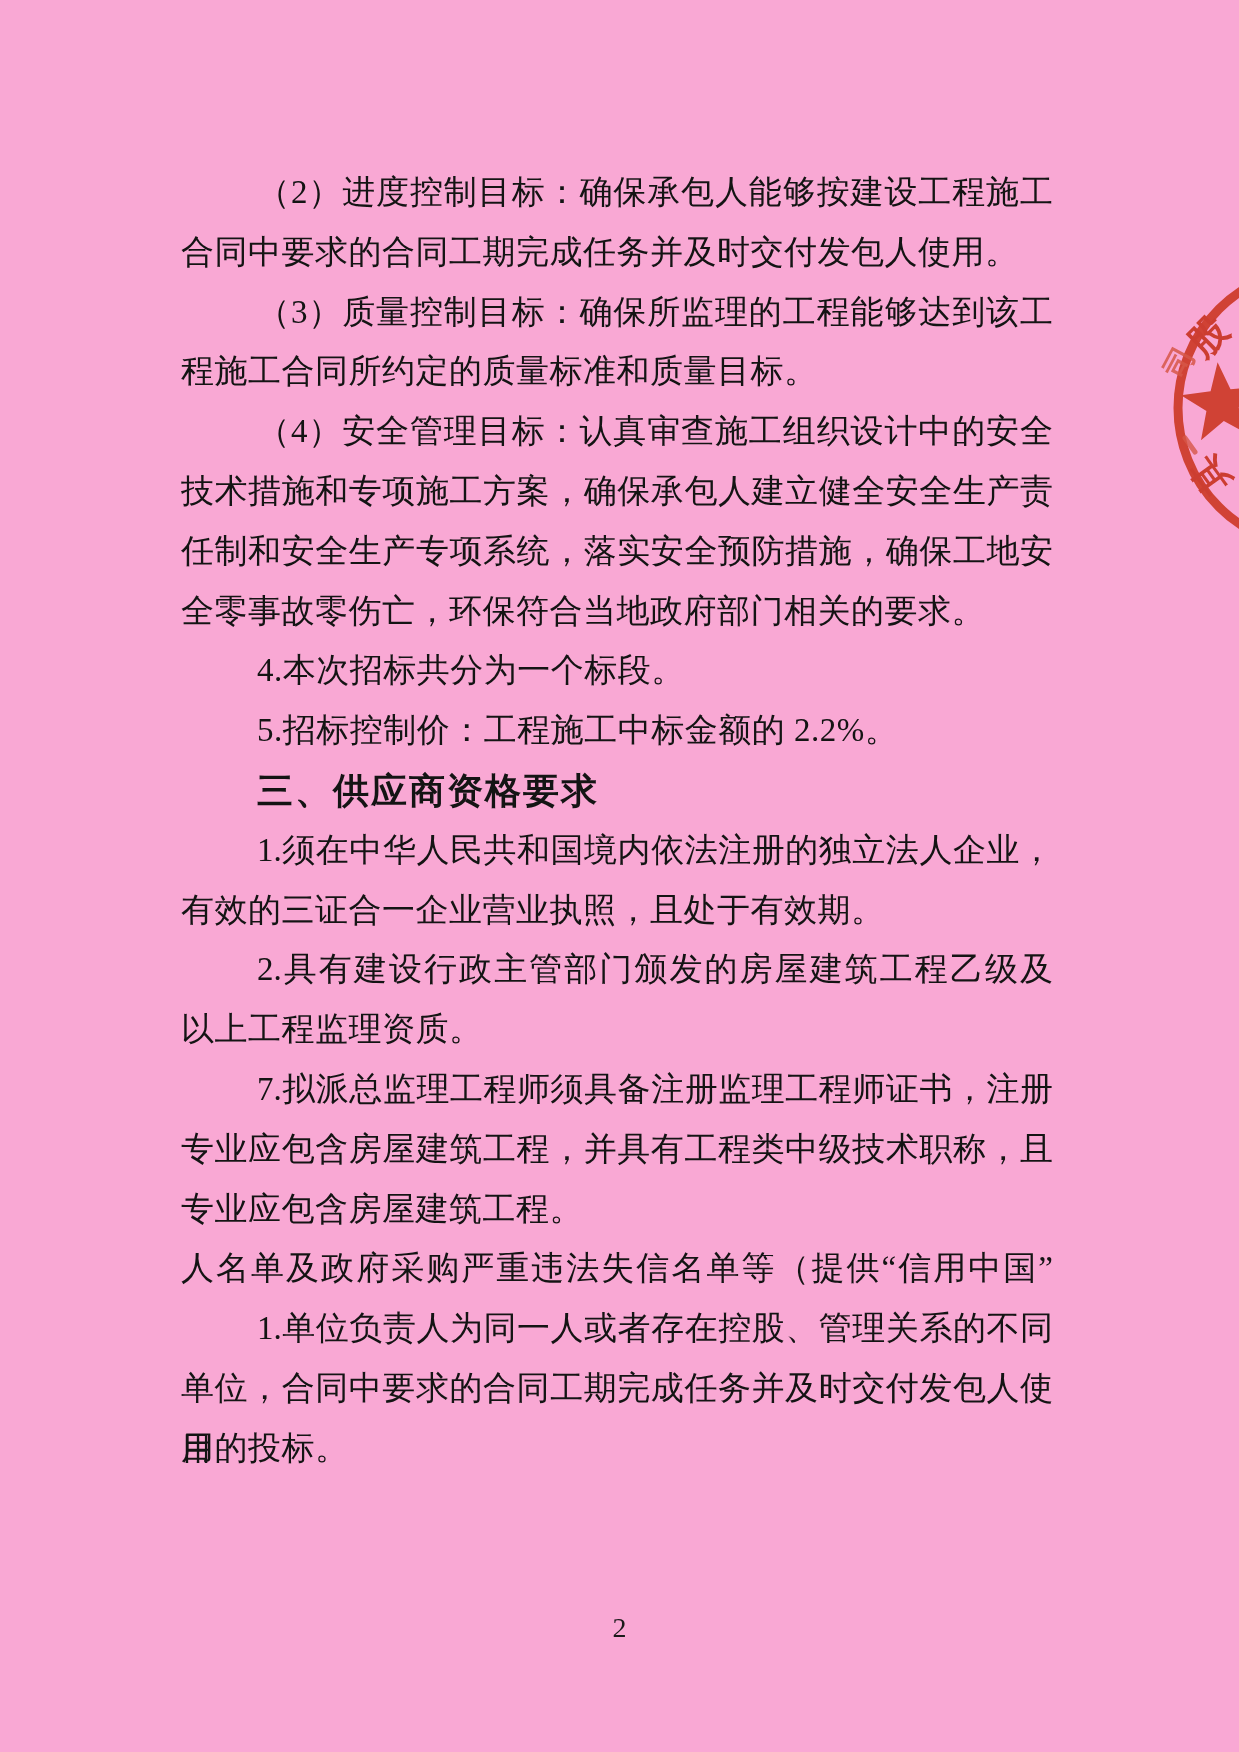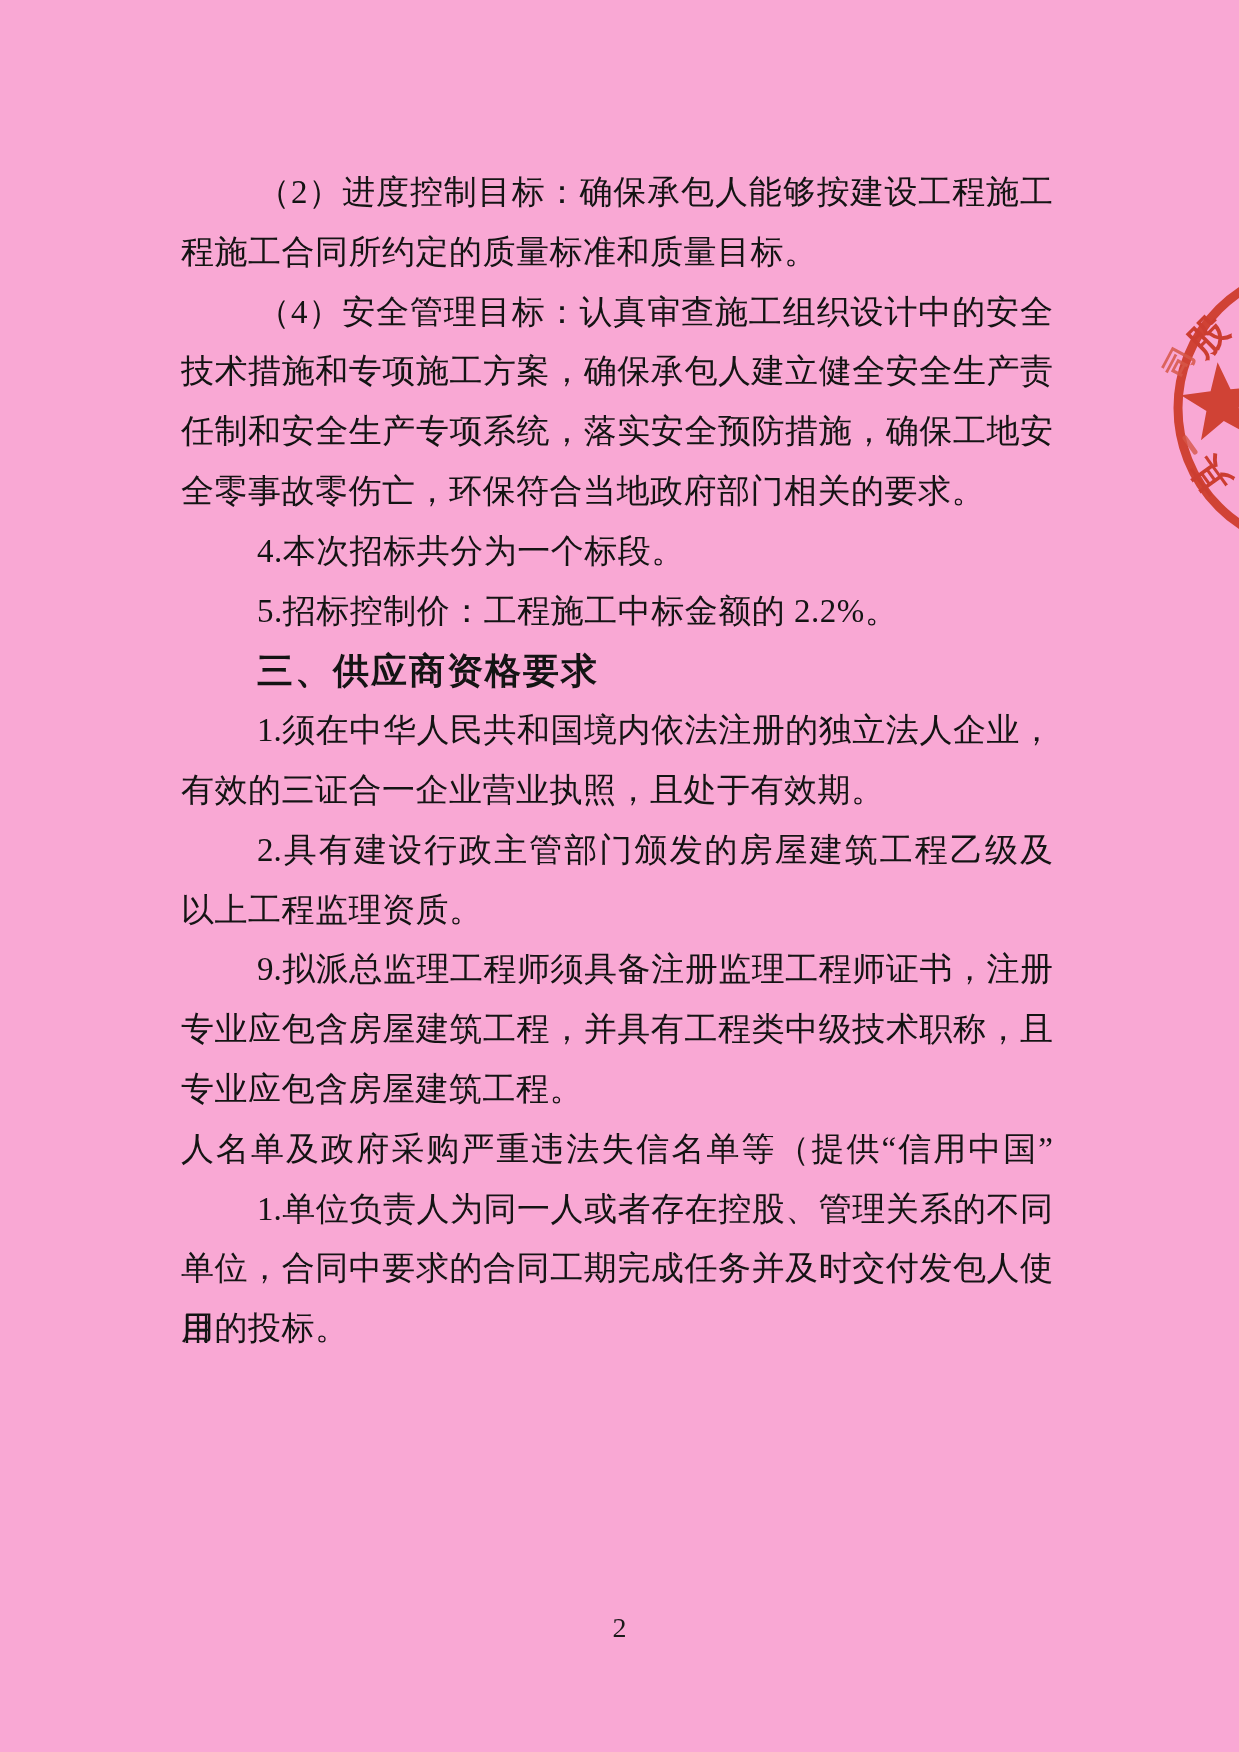--- a/index.html
+++ b/index.html
@@ -64,33 +64,35 @@
     font-weight:bold;
   }
 </style>
 </head>
 <body>
 
 <div class="page">
 
   <div class="content">
     <div class="line ind just">（2）进度控制目标：确保承包人能够按建设工程施工</div>
+    <div class="line">合同中要求的合同工期完成任务并及时交付发包人使用。</div>
+    <div class="line ind just">（3）质量控制目标：确保所监理的工程能够达到该工</div>
     <div class="line">程施工合同所约定的质量标准和质量目标。</div>
     <div class="line ind just">（4）安全管理目标：认真审查施工组织设计中的安全</div>
     <div class="line just">技术措施和专项施工方案，确保承包人建立健全安全生产责</div>
     <div class="line just">任制和安全生产专项系统，落实安全预防措施，确保工地安</div>
     <div class="line">全零事故零伤亡，环保符合当地政府部门相关的要求。</div>
     <div class="line ind">4.本次招标共分为一个标段。</div>
     <div class="line ind">5.招标控制价：工程施工中标金额的 2.2%。</div>
     <div class="line ind heading">三、供应商资格要求</div>
     <div class="line ind just">1.须在中华人民共和国境内依法注册的独立法人企业，</div>
     <div class="line">有效的三证合一企业营业执照，且处于有效期。</div>
     <div class="line ind just">2.具有建设行政主管部门颁发的房屋建筑工程乙级及</div>
     <div class="line">以上工程监理资质。</div>
-    <div class="line ind just">9.拟派总监理工程师须具备注册监理工程师证书，注册</div>
+    <div class="line ind just">7.拟派总监理工程师须具备注册监理工程师证书，注册</div>
     <div class="line just">专业应包含房屋建筑工程，并具有工程类中级技术职称，且</div>
     <div class="line">专业应包含房屋建筑工程。</div>
     <div class="line just">人名单及政府采购严重违法失信名单等（提供“信用中国”</div>
     <div class="line ind just">1.单位负责人为同一人或者存在控股、管理关系的不同</div>
     <div class="line just">单位，合同中要求的合同工期完成任务并及时交付发包人使用</div>
     <div class="line">目的投标。</div>
   </div>
 
   <svg class="stamp" viewBox="0 0 79 250" width="79" height="250">
     <g opacity="0.92">

